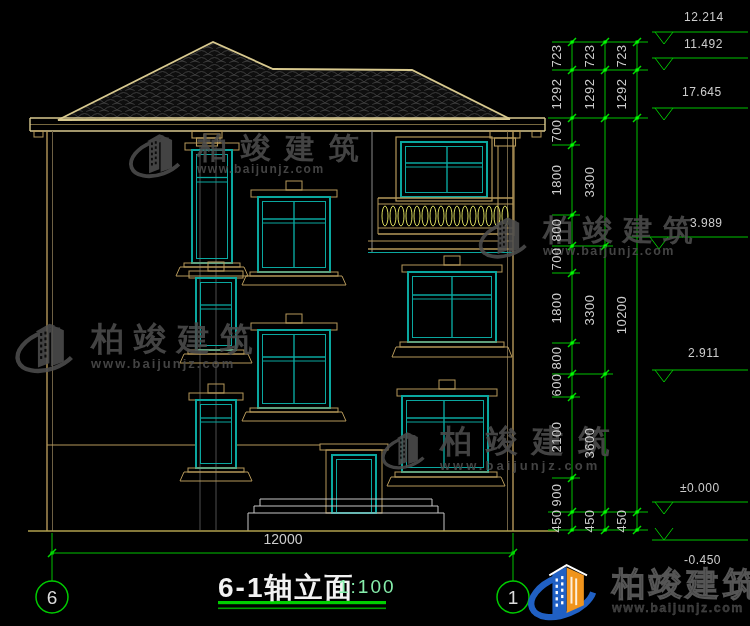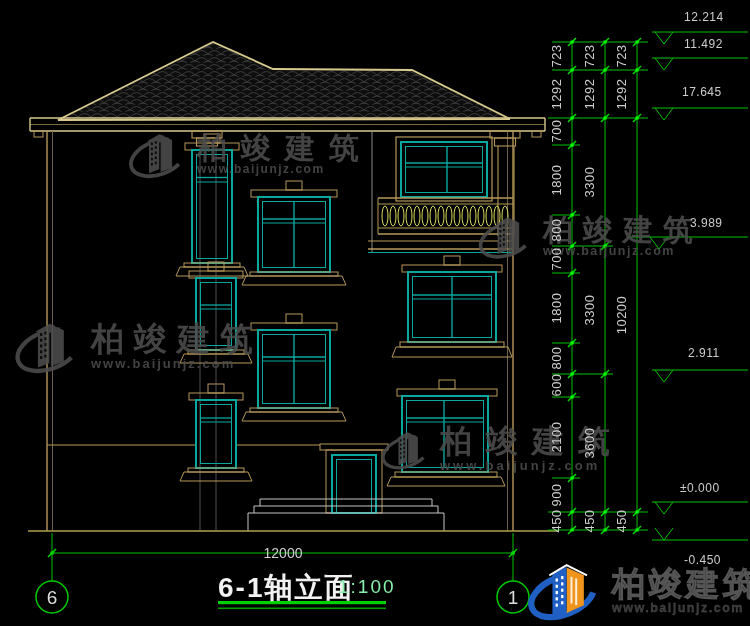--- a/index.html
+++ b/index.html
@@ -347,21 +347,21 @@
   <span class="vdim" style="left:621px;top:521px;">450</span>
 
   <span class="lvl" style="left:684px;top:10px;">12.214</span>
   <span class="lvl" style="left:684px;top:37px;">11.492</span>
   <span class="lvl" style="left:682px;top:85px;">17.645</span>
   <span class="lvl" style="left:690px;top:216px;">3.989</span>
   <span class="lvl" style="left:688px;top:346px;">2.911</span>
   <span class="lvl" style="left:680px;top:481px;">±0.000</span>
   <span class="lvl" style="left:684px;top:543px;margin-top:10px;">-0.450</span>
 
-  <span class="hdim" style="left:249px;top:545px;width:68px;">12000</span>
+  <span class="hdim" style="left:249px;top:531px;width:68px;">12000</span>
   <span class="bubble" style="left:52px;top:598px;">6</span>
   <span class="bubble" style="left:513px;top:598px;">1</span>
 
   <span class="title" style="left:218px;top:569px;">6-1轴立面</span>
   <span class="scale" style="left:338px;top:576px;">1:100</span>
 
   <div class="footer-logo" style="left:524px;top:558px;">
     <svg width="82" height="66" viewBox="0 0 100 84">
       <ellipse cx="47" cy="48" rx="42" ry="24" transform="rotate(-22 47 48)" fill="none" stroke="#2060c4" stroke-width="8" stroke-dasharray="152 48" stroke-dashoffset="-12"></ellipse>
       <path d="M52 12 L74 22 L74 60 L52 70 Z" fill="#f0941c"></path>

